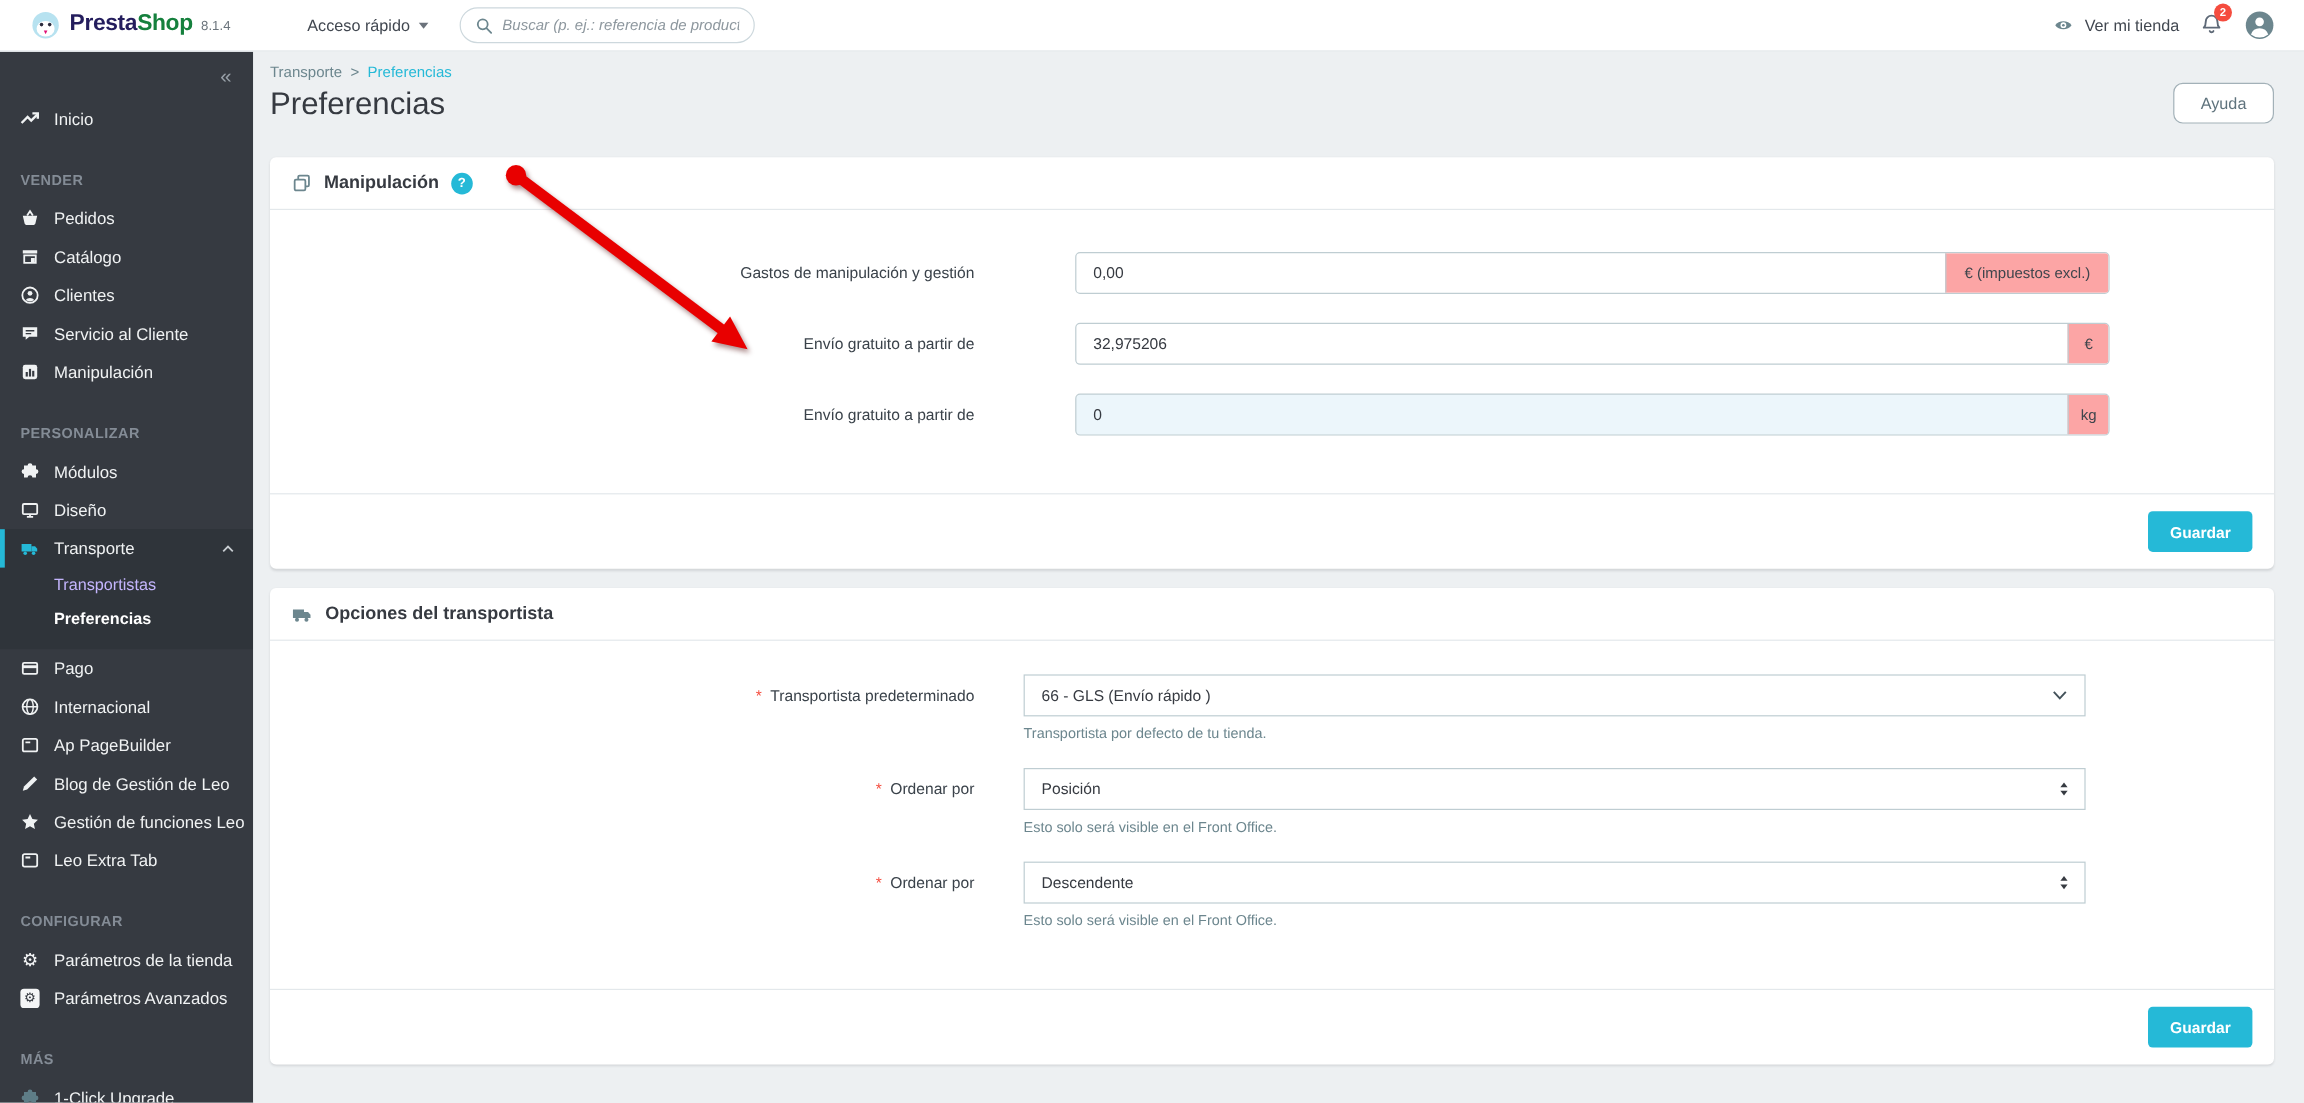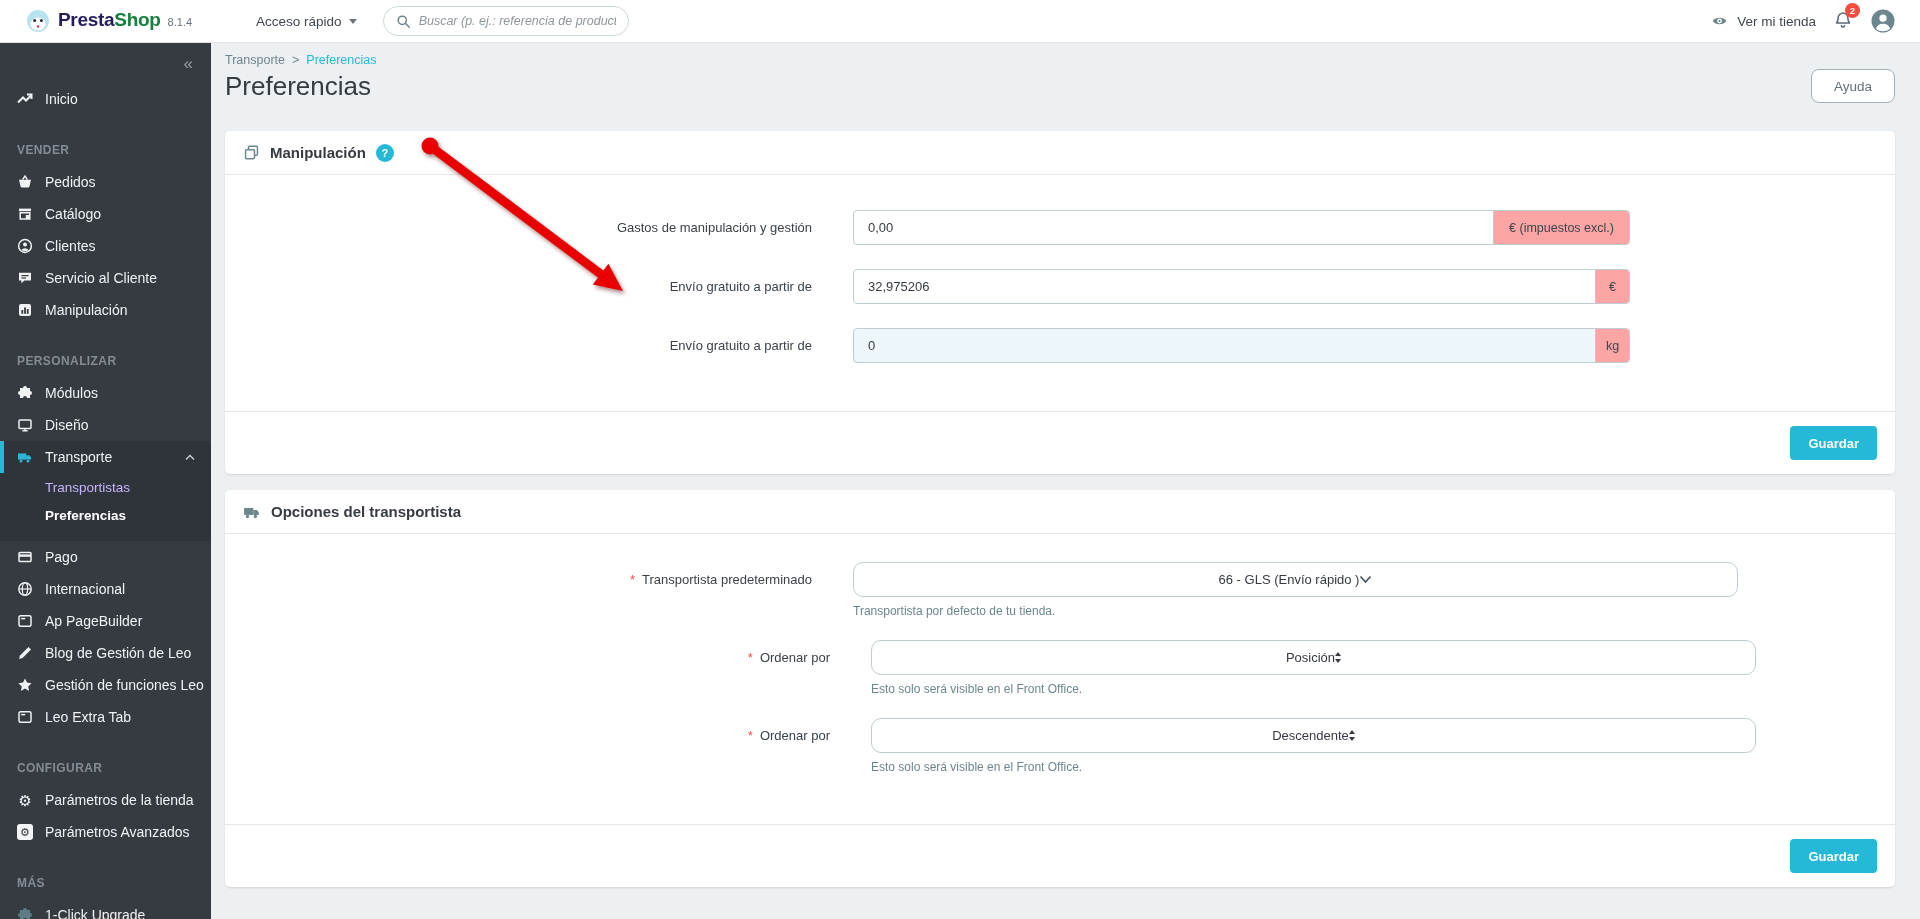--- a/index.html
+++ b/index.html
@@ -67,33 +67,33 @@
   .card-body-2 { padding:28px 0 50px 0; }
   .card-footer { border-top:1px solid #e3e8eb; padding:14px 18px; display:flex; justify-content:flex-end; }
   .save-btn { background:#25b9d7; border:none; color:#fff; font-weight:700; font-size:13px; padding:0 18px; height:34px;
               border-radius:4px; cursor:pointer; font-family:"Liberation Sans", sans-serif; }
 
   .f-row { display:flex; align-items:center; }
   .f-row + .f-row { margin-top:24px; }
   .f-label { width:587px; text-align:right; font-size:13px; color:#3a424a; flex:0 0 587px; }
   .f-label .req { color:#f54c3e; margin-right:7px; }
   .f-control { margin-left:41px; width:885px; }
-  .igroup { display:flex; width:777px; height:35px; border:1px solid #bfcdd2; border-radius:4px; overflow:hidden; background:#fff; }
+  .igroup { display:flex; width:862px; height:35px; border:1px solid #bfcdd2; border-radius:4px; overflow:hidden; background:#fff;margin-left:43px; }
   .igroup input { flex:1; border:none; outline:none; padding:0 14px; font-size:13px; color:#363a41;
                   font-family:"Liberation Sans", sans-serif; background:transparent; }
   .igroup .addon { background:#fca5a5; border-left:1px solid #bfcdd2; display:flex; align-items:center; justify-content:center;
                    font-size:12.5px; color:#3f454c; white-space:nowrap; }
   .addon-wide { width:136px; }
   .addon-small { width:34px; }
   .igroup.tinted { background:#ecf6fb; }
 
   .sel-block { }
-  .sel-block + .sel-block { margin-top:22px;padding-left:18px; }
-  .sel { width:885px; height:35px; border:1px solid #bfcdd2; border-radius:10px; background:#fff; display:flex;
-         align-items:center; justify-content:center; padding:0 14px; font-size:13px; color:#363a41; cursor:pointer; }
+  .sel-block + .sel-block { margin-top:22px; }
+  .sel { width:885px; height:35px; border:1px solid #bfcdd2; border-radius:0; background:#fff; display:flex;
+         align-items:center; justify-content:space-between; padding:0 14px; font-size:13px; color:#363a41; cursor:pointer; }
   .help-text { margin:7px 0 0 628px; font-size:12px; color:#6c868e; }
   .updown { display:flex; flex-direction:column; gap:3px; }
   .updown .tri-up   { width:0; height:0; border-left:3.5px solid transparent; border-right:3.5px solid transparent; border-bottom:4.5px solid #363a41; }
   .updown .tri-down { width:0; height:0; border-left:3.5px solid transparent; border-right:3.5px solid transparent; border-top:4.5px solid #363a41; }
 
   .arrow-overlay { position:absolute; top:0; left:0; width:1920px; height:919px; pointer-events:none; z-index:50; }
 </style>
 </head>
 <body>
 

